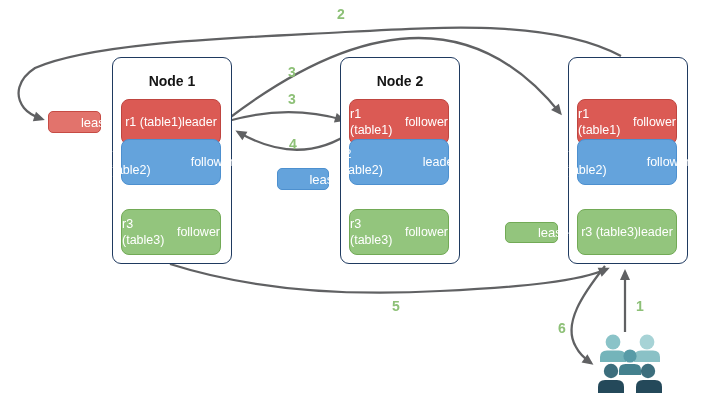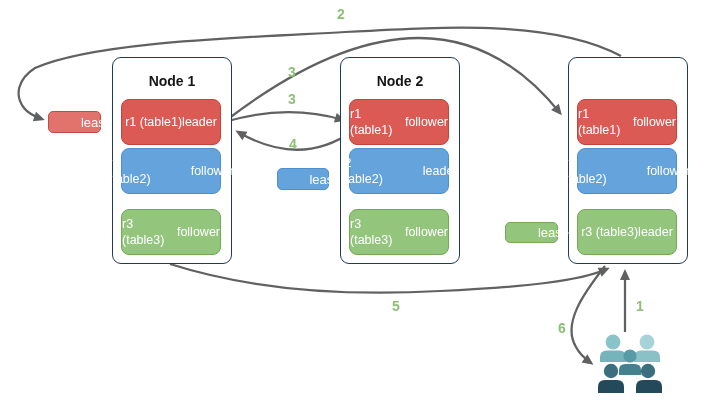--- a/index.html
+++ b/index.html
@@ -11,21 +11,21 @@
   .node{position:absolute;top:57px;width:120px;height:207px;background:#fff;
         border:1.6px solid var(--node_border);border-radius:9px;box-sizing:border-box;}
   .node-title{position:absolute;left:0;top:15px;width:100%;text-align:center;
               font-size:14px;font-weight:bold;color:#151515;}
   .replica{position:absolute;left:8px;width:100px;height:46px;border-radius:8px;
            border:1.6px solid;box-sizing:border-box;display:flex;flex-direction:row;
            align-items:center;justify-content:center;color:#fff;font-size:12.5px;line-height:1.28;}
   .replica.red{background:var(--red);border-color:var(--red_border);}
   .replica.blue{background:var(--blue);border-color:var(--blue_border);}
   .replica.green{background:var(--green);border-color:var(--green_border);}
-  .r1{top:41px;} .r2{top:90px;gap:40px;} .r3{top:151px;}
+  .r1{top:41px;} .r2{top:81px;gap:40px;} .r3{top:151px;}
   .lease{position:absolute;border-radius:5px;border:1.6px solid;box-sizing:border-box;
          display:flex;align-items:center;justify-content:center;color:#fff;font-size:13px;padding-left:44px;}
   .lease.red{left:48px;top:111px;width:53px;height:22px;
              background:var(--red_light);border-color:var(--red_light_border);}
   .lease.blue{left:277px;top:168px;width:52px;height:22px;
               background:var(--blue);border-color:var(--blue_border);}
   .lease.green{left:505px;top:222px;width:53px;height:21px;
                background:var(--green);border-color:var(--green_border);}
   .step{position:absolute;transform:translate(-50%,-50%);font-size:14px;font-weight:bold;
         color:var(--step_green);}

